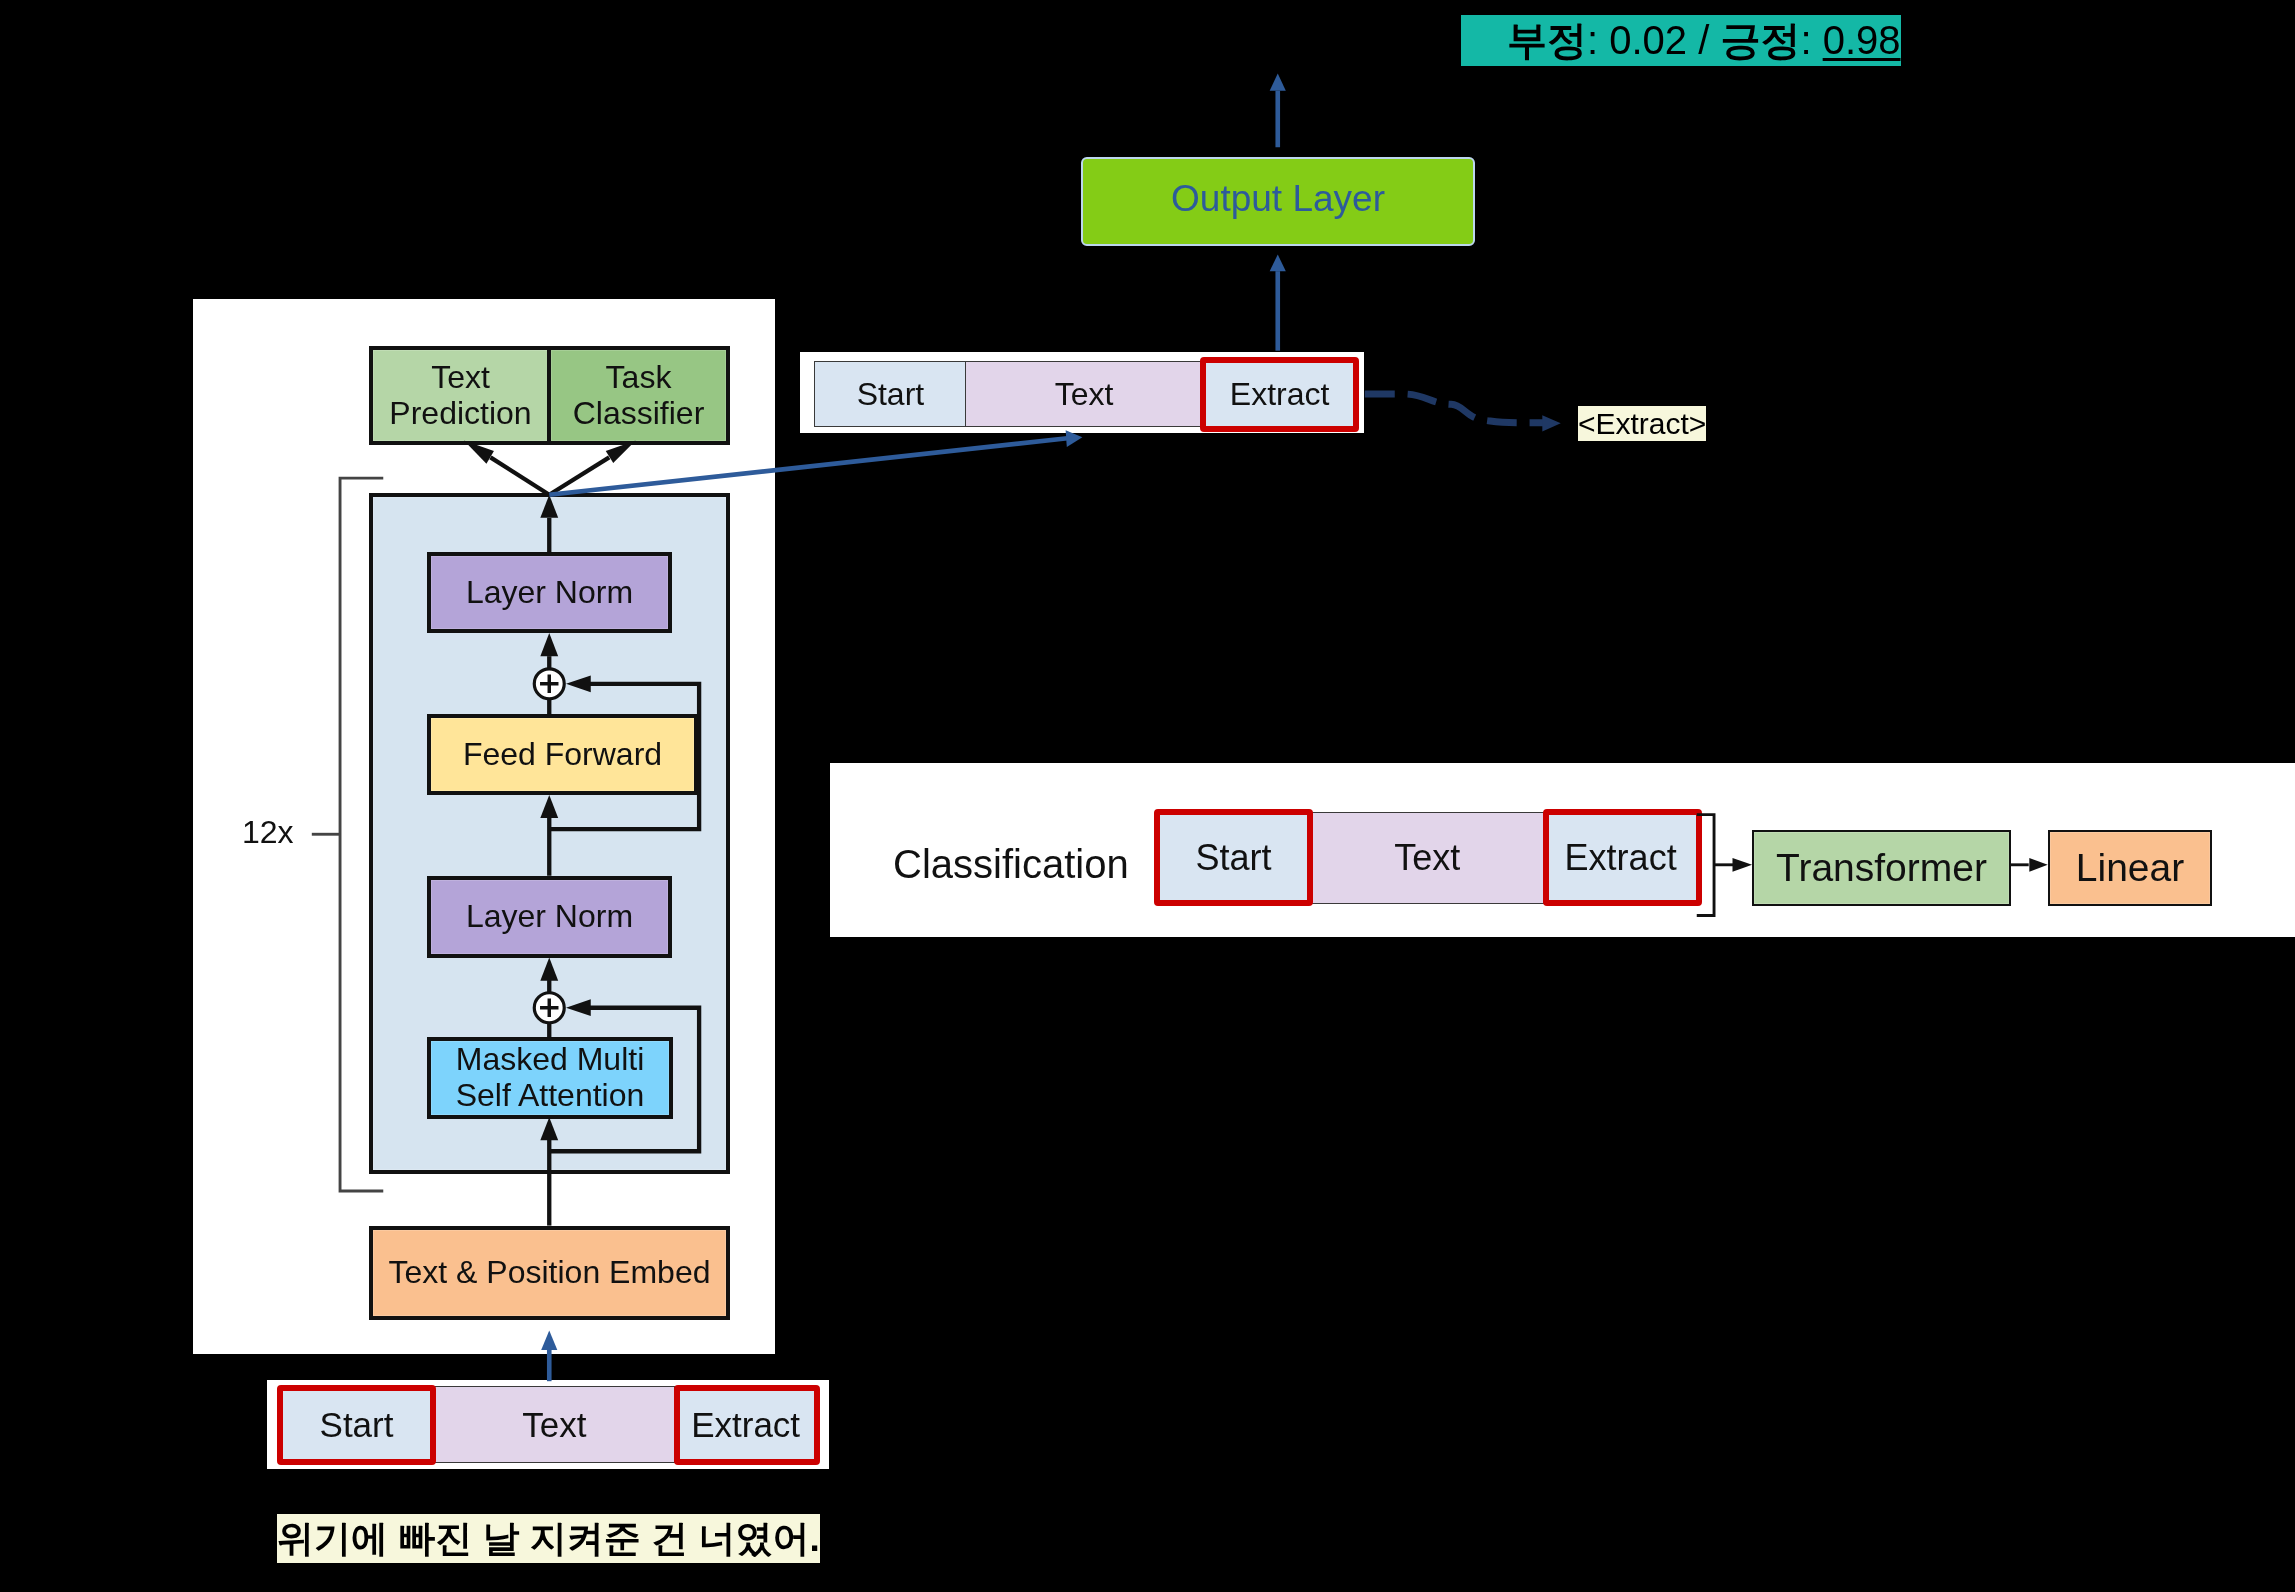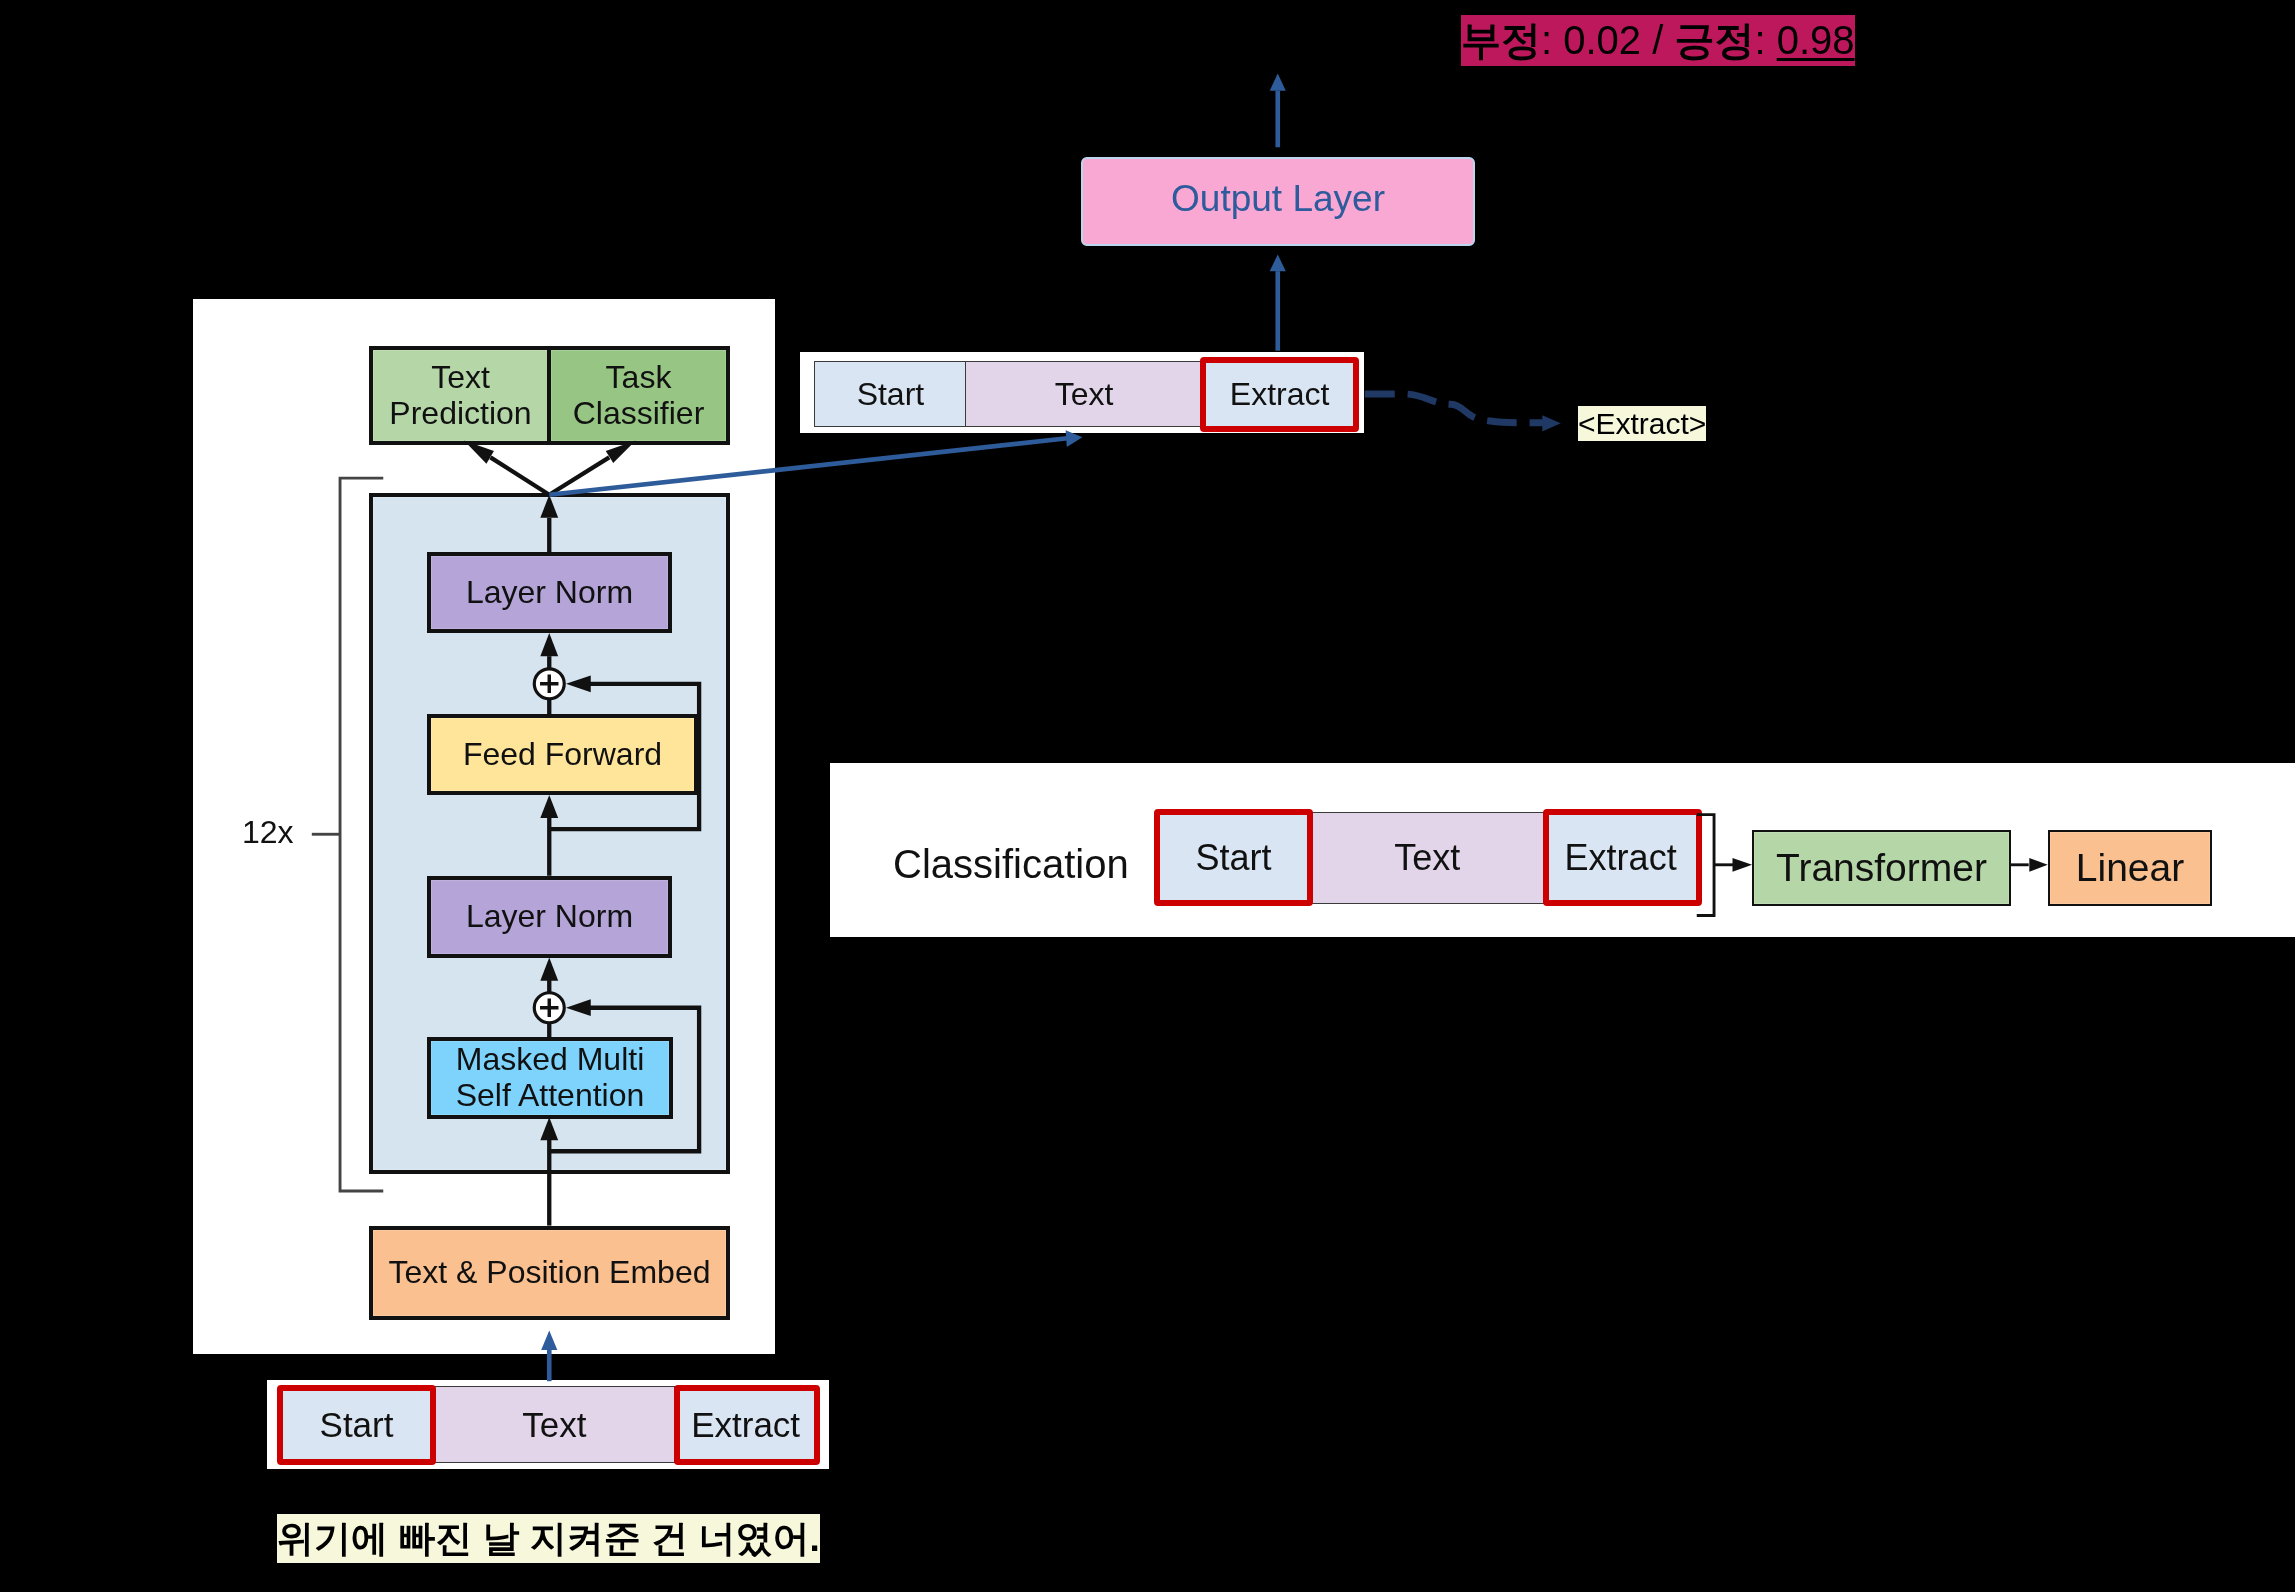--- a/index.html
+++ b/index.html
@@ -137,27 +137,27 @@
   <div class="nbox" style="left:427px;top:1037px;width:246px;height:82px;background:#7dd3fc;font-size:32px;">
     <span>Masked Multi
 Self Attention</span>
   </div>
   <div class="nbox" style="left:369px;top:1226px;width:361px;height:94px;background:#fac08f;font-size:32px;">
     <span>Text &amp; Position Embed</span>
   </div>
 
   <div class="plain" style="left:242px;top:814px;font-size:32px;">12x</div>
 
-  <div style="position:absolute;left:1081px;top:157px;width:394px;height:89px;background:#f9a8d4;
+  <div style="position:absolute;left:1081px;top:157px;width:394px;height:89px;background:#84cc16;
               border:2.9px solid #bcd6ee;border-radius:5.8px;box-sizing:border-box;display:flex;
               align-items:center;justify-content:center;">
     <span style="color:#2d5b9b;font-size:37px;position:relative;top:-2.9px;">Output Layer</span>
   </div>
 
-  <div class="hl" style="left:1461px;top:15px;background:#be185d;font-size:40px;line-height:51px;height:51px;">
+  <div class="hl" style="left:1461px;top:15px;background:#14b8a6;font-size:40px;line-height:51px;height:51px;padding-left:46px;">
     <span style="font-weight:bold;">부정</span><span style="white-space:pre;">: </span><span>0.02</span><span style="white-space:pre;"> / </span><span style="font-weight:bold;">긍정</span><span style="white-space:pre;">: </span><span style="text-decoration:underline;text-underline-offset:3.5px;text-decoration-thickness:2.9px;">0.98</span>
   </div>
   <div class="hl" style="left:1578px;top:406px;background:#f7f7dc;font-size:30px;line-height:35px;height:35px;">
     <span>&lt;Extract&gt;</span>
   </div>
   <div class="hl" style="left:277px;top:1514px;background:#f7f7dc;font-size:37px;font-weight:bold;line-height:49px;height:49px;">
     <span>위기에 빠진 날 지켜준 건 너였어.</span>
   </div>
 
   <div class="tokbar" style="left:814px;top:361px;width:544px;height:66px;font-size:32px;">

